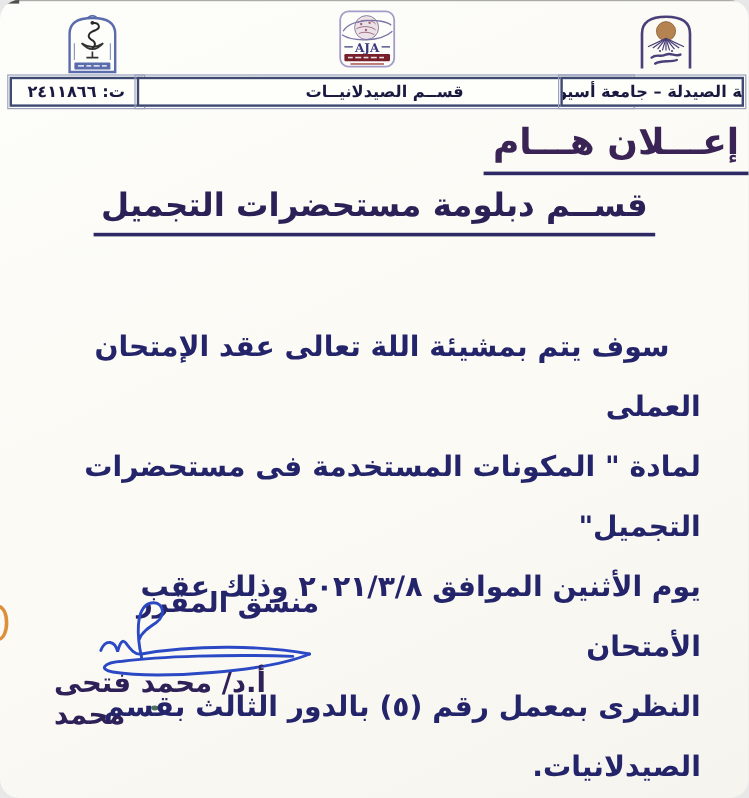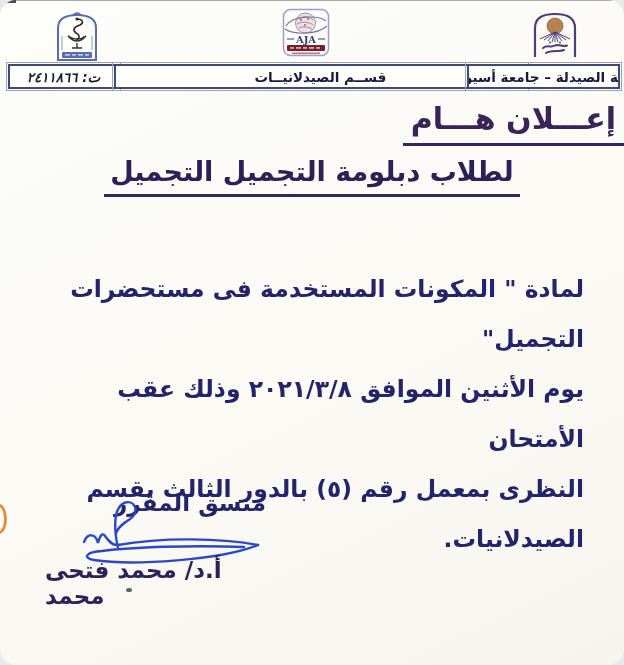--- a/index.html
+++ b/index.html
@@ -24,21 +24,21 @@
   .logo-assiut{left:531px;top:11px;}
 
   
   .hdr-cell{
     position:absolute; top:64px; height:25px;
     border:2px solid #3f4a73; outline:1px solid #9aa2c0; outline-offset:1px;
     background:#fefefb; color:#191940; font-weight:bold; font-size:13.5px;
     display:flex; align-items:center; justify-content:center;
     direction:rtl; white-space:nowrap; overflow:hidden;
   }
-  .hdr-phone{left:8px;width:111px;font-style:italic;}
+  .hdr-phone{left:8px;width:111px;}
   .hdr-dept{left:114px;width:413px;}
   .hdr-faculty{left:467px;width:153px;}
 
   
   .title-wrap{position:absolute;top:101px;left:0;width:100%;direction:rtl;}
   .title-text{
     display:inline-block;font-size:30px;font-weight:bold;color:#3a2355;
     padding:0 8px 7px;border-bottom:3px solid #2d2964;letter-spacing:.5px;
   }
   .subtitle-wrap{position:absolute;top:156px;left:0;width:100%;text-align:center;direction:rtl;}
@@ -148,24 +148,25 @@
     <span>قســم الصيدلانيــات</span>
   </div>
   <div class="hdr-cell hdr-faculty">
     <span>كلية الصيدلة – جامعة أسيوط</span>
   </div>
 
   <div class="title-wrap">
     <span class="title-text">إعـــلان هـــام</span>
   </div>
   <div class="subtitle-wrap">
-    <span class="subtitle-text">لطلاب دبلومة التجميل التجميل</span>
+    <span class="subtitle-text">قســم دبلومة مستحضرات التجميل</span>
   </div>
 
   <div class="body-block">
+    <div class="body-line-indent">سوف يتم بمشيئة اللة تعالى عقد الإمتحان العملى</div>
     <div>لمادة " المكونات المستخدمة فى مستحضرات التجميل"</div>
     <div>يوم  الأثنين الموافق ٢٠٢١/٣/٨ وذلك عقب الأمتحان</div>
     <div>النظرى بمعمل رقم (٥) بالدور الثالث بقسم الصيدلانيات.</div>
   </div>
 
   <div class="sig-role">منسق المقرر</div>
 
   <div class="sig-svg">
     <svg width="200" height="80" viewBox="0 0 200 80">
       <g fill="none" stroke="#2b49c5" stroke-width="2.4" stroke-linecap="round">

